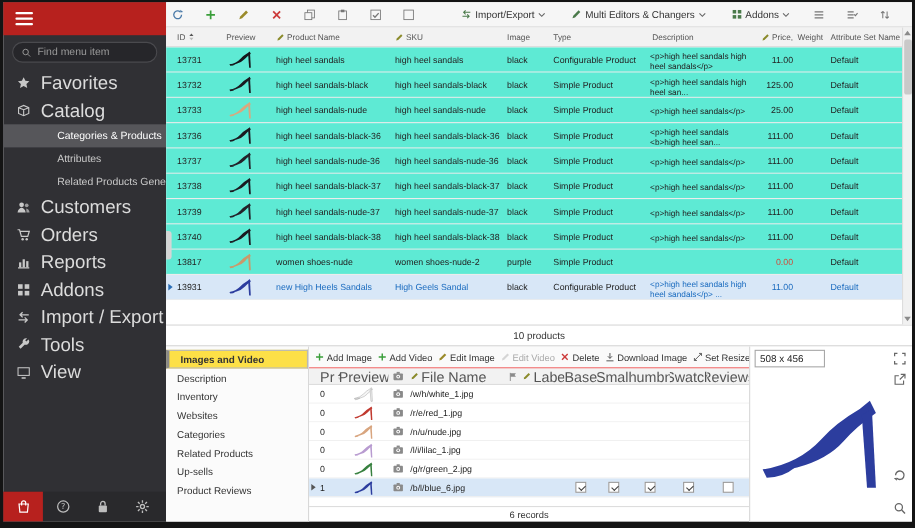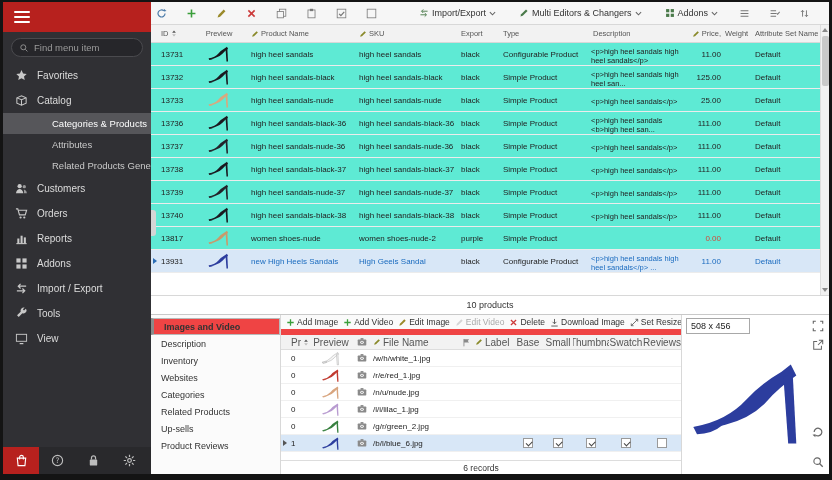--- a/index.html
+++ b/index.html
@@ -10,21 +10,21 @@
   svg{display:block}
 
   
   .sidebar{width:148px;background:#303034;color:#dcdcdc;display:flex;flex-direction:column;flex:none}
   .sb-head{height:30px;background:var(--accent-red,#b7211e);display:flex;align-items:center;padding-left:11px;flex:none}
   .burger i{display:block;width:16px;height:2px;background:#fff;margin:3px 0;border-radius:1px}
   .sb-search{margin:6px 8px 4px 8px;background:#26262a;border:1px solid #4a4a4e;border-radius:10px;height:19px;
     display:flex;align-items:center;gap:5px;padding:0 7px;color:#9a9a9a;font-size:9.5px;flex:none}
   .sb-sic{color:#9a9a9a}.sb-sic svg{width:10px;height:10px}
   .sb-menu{flex:1;overflow:hidden;padding-top:2px}
-  .sb-item{height:25px;display:flex;align-items:center;gap:9px;padding-left:12px;font-size:10px;cursor:default}
+  .sb-item{height:25px;display:flex;align-items:center;gap:9px;padding-left:12px;font-size:17px;cursor:default}
   .sb-ic{color:#c8c8c8}.sb-ic svg{width:13px;height:13px}
   .sb-sub{height:21px;display:flex;align-items:center;padding-left:49px;font-size:9.5px;color:#c9c9c9;white-space:nowrap;overflow:hidden}
   .sb-sub.sel{background:#56565a;color:#fff}
   .sb-bottom{height:27px;background:#29292c;display:flex;align-items:stretch;flex:none}
   .sb-bicon{width:36px;display:flex;align-items:center;justify-content:center;color:#bdbdbd}
   .sb-bicon svg{width:13px;height:13px}
   .sb-bicon.active{background:var(--accent-red,#b7211e);color:#fff}
 
   
   .main{flex:1;display:flex;flex-direction:column;position:relative;min-width:0}
@@ -74,28 +74,28 @@
   .arr-up{width:0;height:0;border-left:3px solid transparent;border-right:3px solid transparent;border-bottom:4px solid #8a8a8a}
   .arr-dn{width:0;height:0;border-left:3px solid transparent;border-right:3px solid transparent;border-top:4px solid #8a8a8a}
   .vthumb{width:7px;height:50px;background:#c9c9c9;border-radius:2px;margin-top:1px}
   .vfill{flex:1}
   .collapse-handle{position:absolute;left:0;top:208px;width:5px;height:26px;background:#d5d5d5;border-radius:0 3px 3px 0}
 
   
   .bottom{height:160px;border-top:1px solid #c9c9c9;display:flex;flex:none;background:#fff}
   .tabs{width:130px;border-right:1px solid #d8d8d8;background:#fbfbfb;padding-top:3px;flex:none}
   .tab{height:17px;display:flex;align-items:center;padding-left:10px;font-size:9px;color:#333;cursor:pointer;white-space:nowrap}
-  .tab.sel{background:#ef4444;border:1px solid #b9b9b9;border-left:3px solid #8a8a8a;font-weight:bold}
+  .tab.sel{background:#fde047;border:1px solid #b9b9b9;border-left:3px solid #8a8a8a;font-weight:bold}
   .media{width:400px;display:flex;flex-direction:column;flex:none;min-width:0}
   .mtb{height:20px;display:flex;align-items:center;gap:5px;padding:0 5px;font-size:8.5px;color:#333;
-    border-bottom:6px solid #ef4444;background:#fafafa;white-space:nowrap;overflow:hidden;flex:none}
+    border-bottom:1px solid #ef4444;background:#fafafa;white-space:nowrap;overflow:hidden;flex:none}
   .mbtn{display:inline-flex;align-items:center;gap:2px;cursor:pointer}
   .mbtn svg{width:9px;height:9px}
   .mbtn.dis{color:#aaa}.mbtn.dis svg{opacity:.45}
-  .mhead{height:15px;background:#f2f2f2;border-bottom:1px solid #ddd;display:flex;align-items:center;font-size:10px;color:#555;flex:none}
+  .mhead{height:15px;background:#f2f2f2;border-bottom:1px solid #ddd;display:flex;align-items:center;font-size:13px;color:#555;flex:none}
   .mc{display:flex;align-items:center;gap:2px;padding:0 2px;overflow:hidden;white-space:nowrap;height:100%}
   .m-exp{width:8px;flex:none;display:flex;align-items:center;justify-content:center}
   .m-pr{width:20px;flex:none}.m-prev{width:44px;flex:none;justify-content:center}
   .m-cam{width:18px;flex:none;justify-content:center;color:#8a8a8a}.m-cam svg{width:10px;height:10px}
   .m-file{width:88px;flex:none}.m-flag{width:14px;flex:none;justify-content:center;color:#999}.m-flag svg{width:9px;height:9px}
   .m-label{width:40px;flex:none}
   .m-b{width:30px;flex:none;justify-content:center}.m-s{width:30px;flex:none;justify-content:center}
   .m-t{width:36px;flex:none;justify-content:center}.m-sw{width:34px;flex:none;justify-content:center}
   .m-ex{width:38px;flex:none;justify-content:center}
   .mrow{height:17px;display:flex;align-items:center;border-bottom:1px solid #f0f0f0;font-size:8px;color:#222;background:#fff}
@@ -415,21 +415,21 @@
           </div>
           <div class="gc c-sku">
             <span class="colic">
               <svg viewBox="0 0 14 14">
                 <path d="M2 12l1-3.2L9.8 2 12 4.2 5.2 11z" fill="currentColor"></path>
               </svg>
             </span>
             <span>SKU</span>
           </div>
           <div class="gc c-color">
-            <span>Export</span>
+            <span>Image</span>
           </div>
           <div class="gc c-type">
             <span>Type</span>
           </div>
           <div class="gc c-desc">
             <span>Description</span>
           </div>
           <div class="gc c-price">
             <span class="colic">
               <svg viewBox="0 0 14 14">

